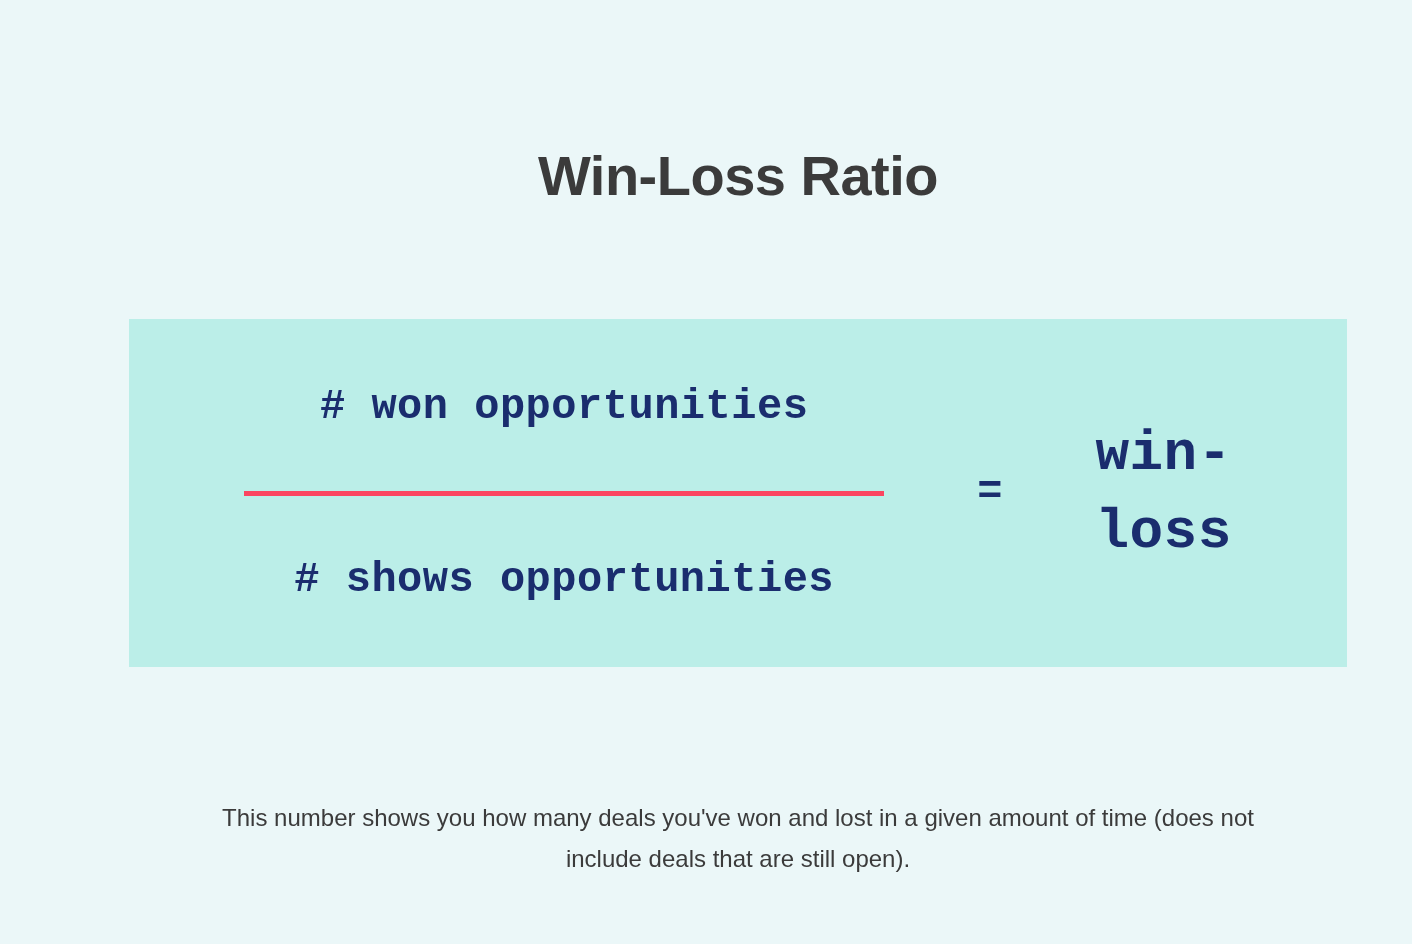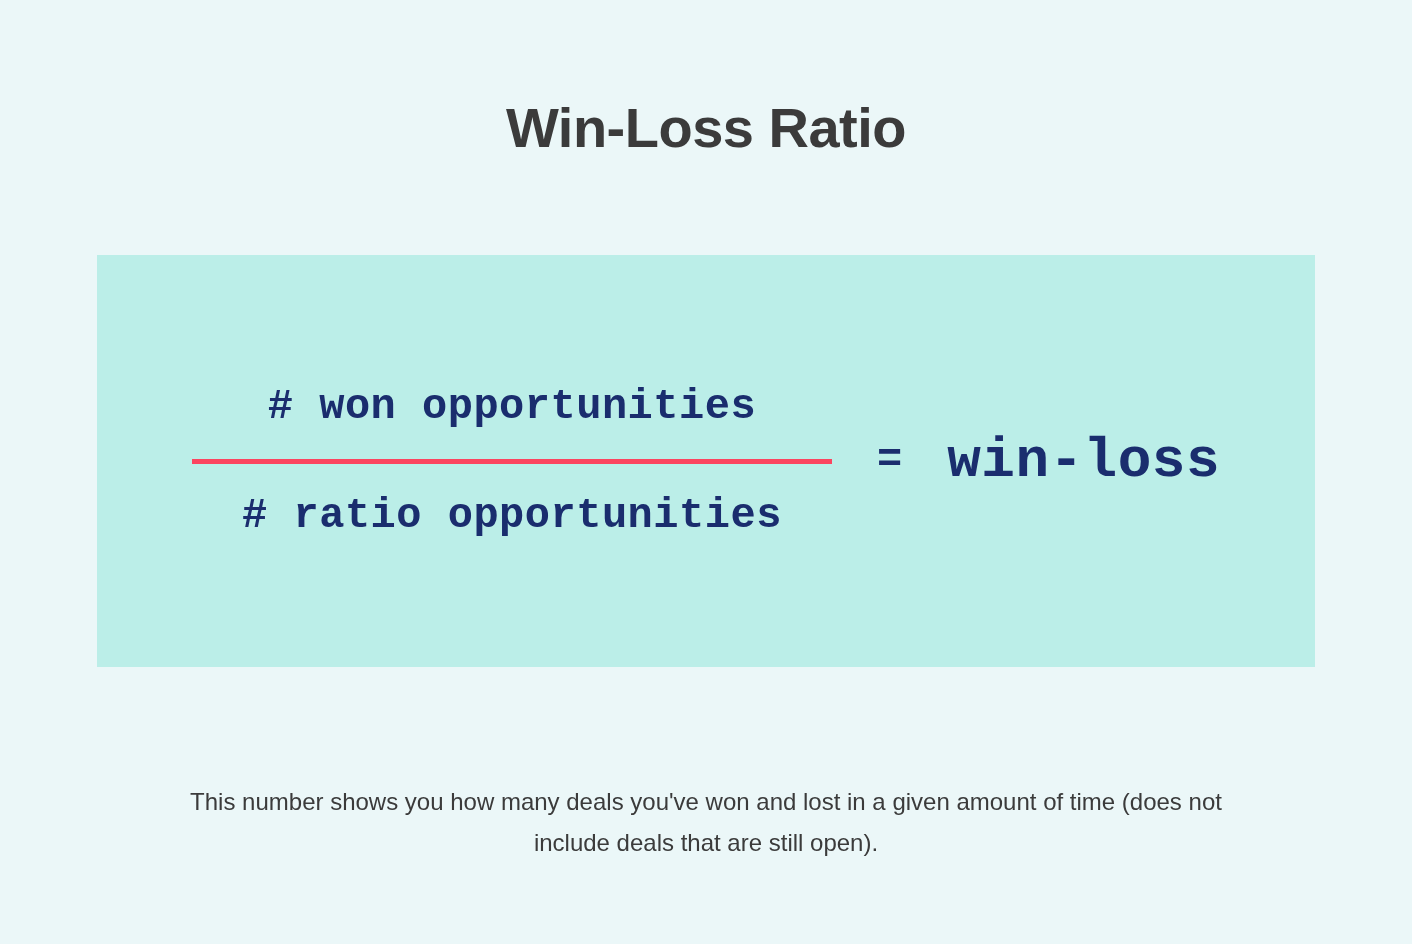--- a/index.html
+++ b/index.html
@@ -1,16 +1,16 @@
 <!DOCTYPE html>
 <html><head>
   <meta charset="utf-8">
   <style>
     * {
-      margin: 0;
+      margin: 16px;
       padding: 0;
       box-sizing: border-box;
     }
     
     body {
       font-family: -apple-system, BlinkMacSystemFont, "Segoe UI", Helvetica, Arial, sans-serif;
       background: #ebf7f8;
       width: 1412px;
       height: 944px;
       display: flex;
@@ -91,21 +91,21 @@
 </head>
 <body>
 
 <h1 class="title">Win-Loss Ratio</h1>
 
 <div class="formula-box">
   <div class="formula">
     <div class="fraction">
       <div class="numerator"># won opportunities</div>
       <div class="fraction-bar"></div>
-      <div class="denominator"># ratio opportunities</div>
+      <div class="denominator"># shows opportunities</div>
     </div>
     <div class="equals">=</div>
     <div class="result">
       <span>win-loss</span>
     </div>
   </div>
 </div>
 
 <p class="description">This number shows you how many deals you've won and lost in a given amount of time (does not include deals that are still open).</p>
 

